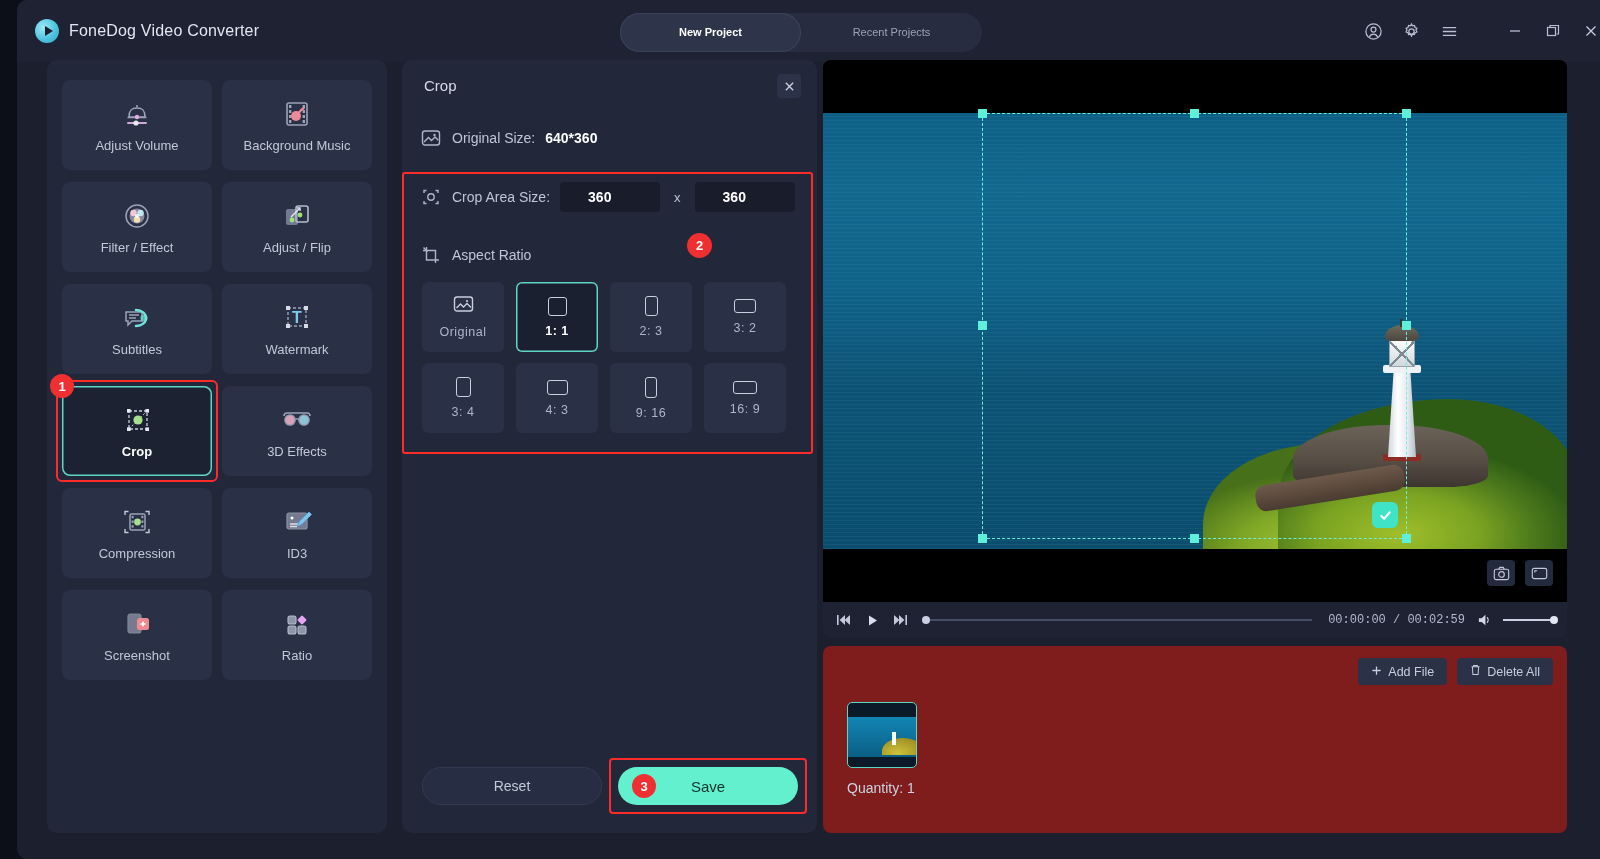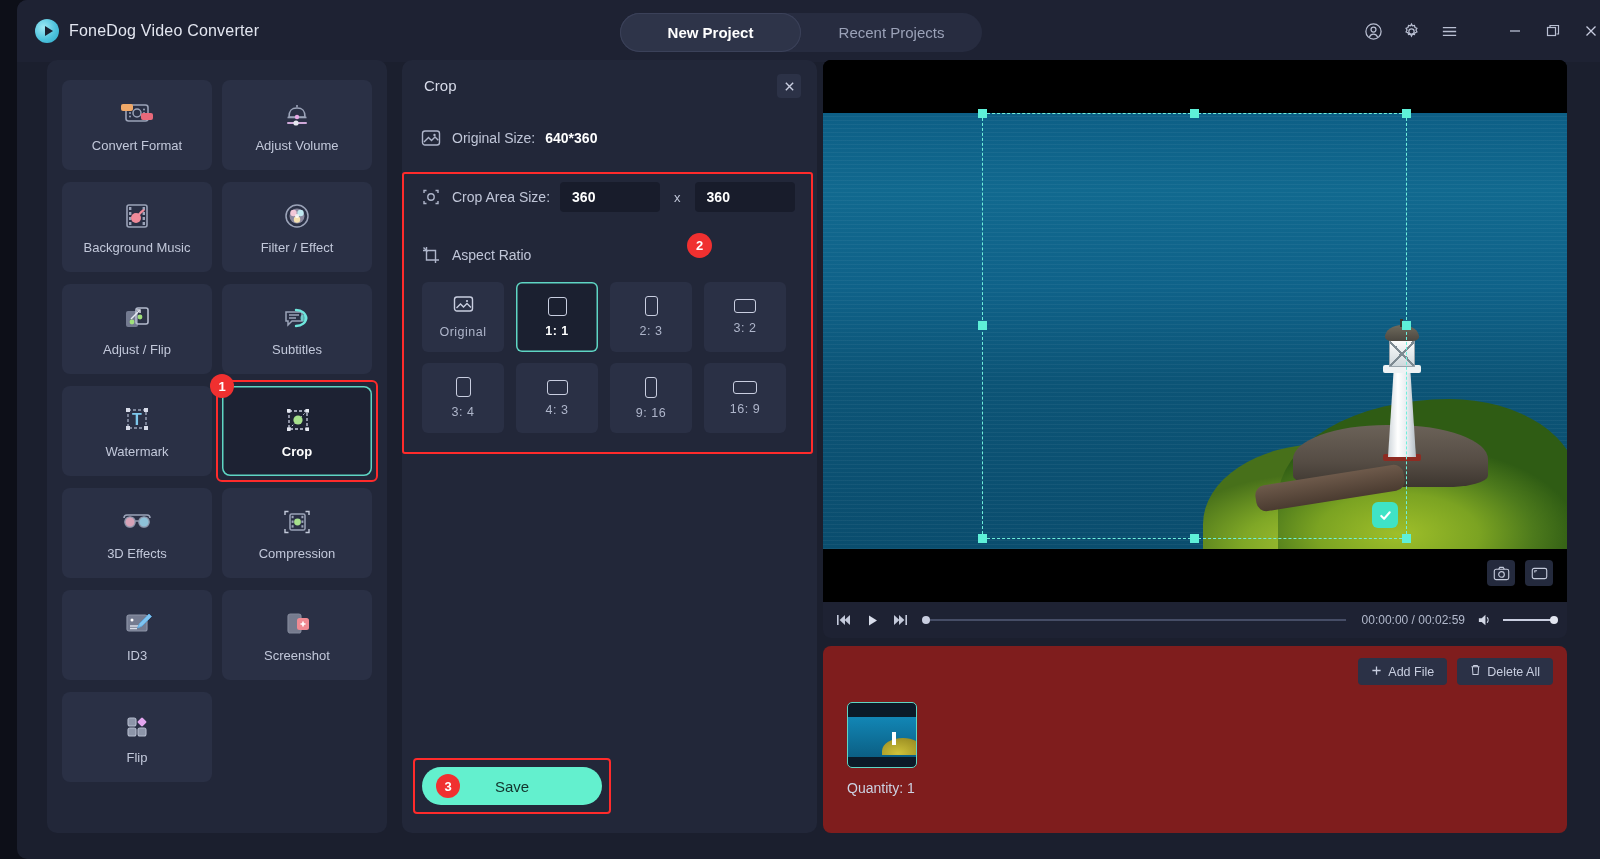--- a/index.html
+++ b/index.html
@@ -40,21 +40,21 @@
   .brand-name { color: #e3e6f0; font-size: 16px; letter-spacing: .2px; }
 
   .tabs {
     position: absolute; left: 603px; top: 13px;
     width: 362px; height: 39px;
     background: #272c40; border-radius: 20px;
     display: flex; align-items: center;
   }
   .tab {
     flex: 1; height: 39px; line-height: 39px; text-align: center;
-    font-size: 15px; color: #9ba2b8; border-radius: 20px; cursor: pointer;
+    font-size: 11px; color: #9ba2b8; border-radius: 20px; cursor: pointer;
   }
   .tab.active {
     background: #2e3449; color: #ffffff; font-weight: bold;
     box-shadow: inset 0 0 0 1px #3b4159;
   }
 
   .win-icons {
     position: absolute; right: 16px; top: 0; height: 62px;
     display: flex; align-items: center; gap: 18px;
   }
@@ -143,21 +143,21 @@
     display: flex; align-items: center; justify-content: center;
   }
 
   .row-crop {
     position: absolute; left: 18px; top: 122px;
     display: flex; align-items: center; gap: 10px;
   }
   .num-input {
     width: 100px; height: 30px; background: #181c2b;
     border: none; border-radius: 4px; color: #ffffff;
-    font-size: 14px; font-weight: bold; padding-left: 12px;
+    font-size: 14px; font-weight: bold; padding-left: 28px;
     font-family: "Liberation Sans", sans-serif;
   }
   .times { color: #c0c6d8; font-size: 13px; margin: 0 4px; }
 
   .row-aspect {
     position: absolute; left: 18px; top: 185px;
     display: flex; align-items: center; gap: 10px;
   }
 
   .ratio-grid {
@@ -325,21 +325,21 @@
     display: flex; align-items: center; padding: 0 12px; gap: 10px;
   }
   .pbtn { width: 18px; height: 18px; display:flex; align-items:center; justify-content:center; cursor:pointer;}
   .seek {
     flex: 1; height: 2px; background: #464d66; position: relative; margin: 0 6px;
   }
   .seek-knob {
     position: absolute; left: -3px; top: -3px; width: 8px; height: 8px;
     border-radius: 50%; background: #c9cee0;
   }
-  .time { font-size: 12px; color: #b2b9cc; white-space: nowrap; }
+  .time { font-size: 12px; color: #b2b9cc; white-space: nowrap; font-family: Liberation Mono, monospace; }
   .vol-bar { width: 52px; height: 2px; background: #c9cee0; position: relative; }
   .vol-knob { position: absolute; right: -3px; top: -3px; width: 8px; height: 8px; border-radius: 50%; background: #e2e6f0; }
 
   
   .filelist {
     position: absolute; left: 806px; top: 646px;
     width: 744px; height: 187px;
     background: #7f1d1d; border-radius: 8px;
   }
   .fl-actions {
@@ -426,37 +426,20 @@
         <svg width="16" height="16" viewBox="0 0 16 16" stroke="#c8cde0" stroke-width="1.3">
             <path d="M3.5 3.5l9 9M12.5 3.5l-9 9"></path>
           </svg>
       </div>
     </div>
   </div>
 
   <div class="sidebar">
     <div class="tool-grid">
 
-      <div class="tool">
-        <div class="ico">
-          <svg width="36" height="28" viewBox="0 0 36 28">
-            <rect x="7" y="5" width="22" height="16" rx="2.5" fill="none" stroke="#9ba3b8" stroke-width="1.6"></rect>
-            <circle cx="18" cy="13" r="4" fill="none" stroke="#9ba3b8" stroke-width="1.5"></circle>
-            <circle cx="11" cy="9.5" r="1" fill="#9ba3b8"></circle>
-              <circle cx="11" cy="13" r="1" fill="#9ba3b8"></circle>
-              <circle cx="11" cy="16.5" r="1" fill="#9ba3b8"></circle>
-            <circle cx="25" cy="9.5" r="1" fill="#9ba3b8"></circle>
-              <circle cx="25" cy="13" r="1" fill="#9ba3b8"></circle>
-              <circle cx="25" cy="16.5" r="1" fill="#9ba3b8"></circle>
-            <rect x="2" y="4" width="12" height="7" rx="2" fill="#f0a868"></rect>
-            <rect x="22" y="13" width="12" height="7" rx="2" fill="#e8697a"></rect>
-          </svg>
-        </div>
-        <div class="tool-label">Convert Format</div>
-      </div>
 
       <div class="tool">
         <div class="ico">
           <svg width="36" height="30" viewBox="0 0 36 30">
             <path d="M10 18c0-5 1-9 8-9s8 4 8 9z" fill="none" stroke="#9ba3b8" stroke-width="1.6"></path>
             <path d="M8.5 18.5h19" stroke="#9ba3b8" stroke-width="1.6"></path>
             <path d="M18 6v2.2" stroke="#9ba3b8" stroke-width="1.6"></path>
             <circle cx="18" cy="18" r="2.2" fill="#e8a9e6"></circle>
             <rect x="8" y="23" width="20" height="2" rx="1" fill="#cfa8d8"></rect>
             <circle cx="17" cy="24" r="2.6" fill="#e6e8f0"></circle>
@@ -609,21 +592,21 @@
 
       <div class="tool">
         <div class="ico">
           <svg width="34" height="30" viewBox="0 0 34 30">
             <rect x="8" y="7" width="8" height="8" rx="2" fill="#8d95a9" stroke="#b4bbcd" stroke-width="1.1"></rect>
             <rect x="8" y="17" width="8" height="8" rx="2" fill="#8d95a9" stroke="#b4bbcd" stroke-width="1.1"></rect>
             <rect x="18" y="17" width="8" height="8" rx="2" fill="#8d95a9" stroke="#b4bbcd" stroke-width="1.1"></rect>
             <rect x="18.5" y="7.5" width="7" height="7" rx="1.2" fill="#e3a6ef" transform="rotate(45 22 11)"></rect>
           </svg>
         </div>
-        <div class="tool-label">Flip</div>
+        <div class="tool-label">Ratio</div>
       </div>
 
     </div>
   </div>
 
   <div class="panel">
     <div class="panel-title">Crop</div>
     <div class="panel-close">
       <svg width="11" height="11" viewBox="0 0 12 12" stroke="#c9cee0" stroke-width="1.5">
           <path d="M2 2l8 8M10 2l-8 8"></path>
@@ -709,20 +692,21 @@
         <span class="ratio-label">9: 16</span>
       </div>
 
       <div class="ratio">
         <span class="r-shape" style="width:24px;height:13px"></span>
         <span class="ratio-label">16: 9</span>
       </div>
     </div>
 
     <div class="panel-actions">
+      <div class="btn-reset">Reset</div>
       <div class="save-wrap">
         <div class="save-ring"></div>
         <div class="step-badge">3</div>
         <div class="btn-save">Save</div>
       </div>
     </div>
   </div>
 
   <div class="hl-badge-2">2</div>
 

